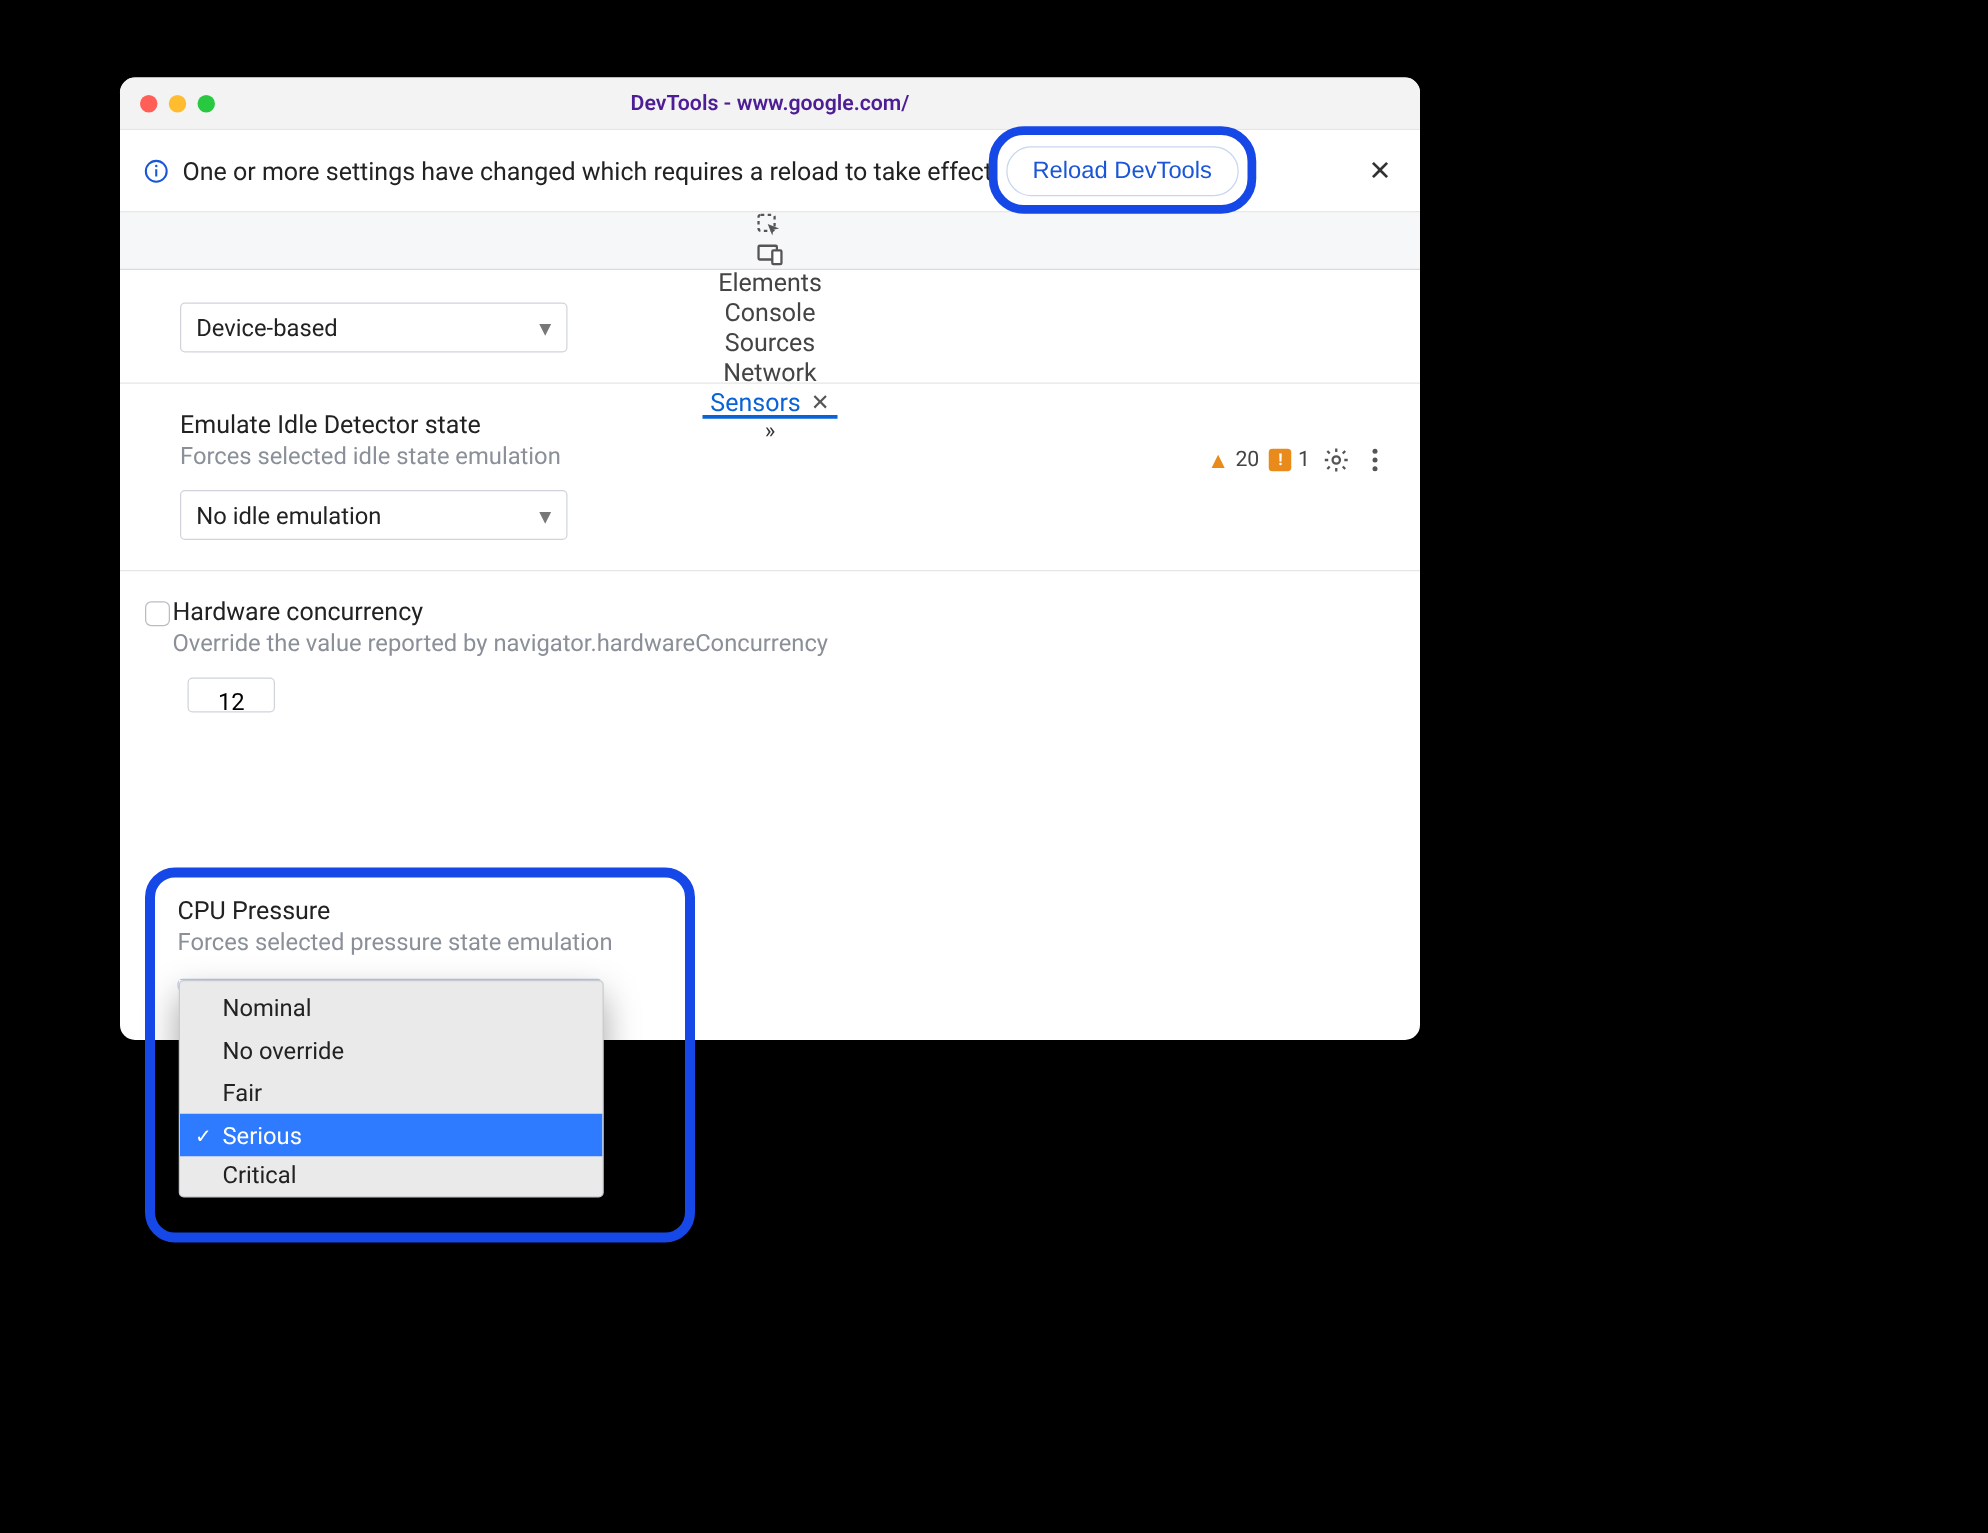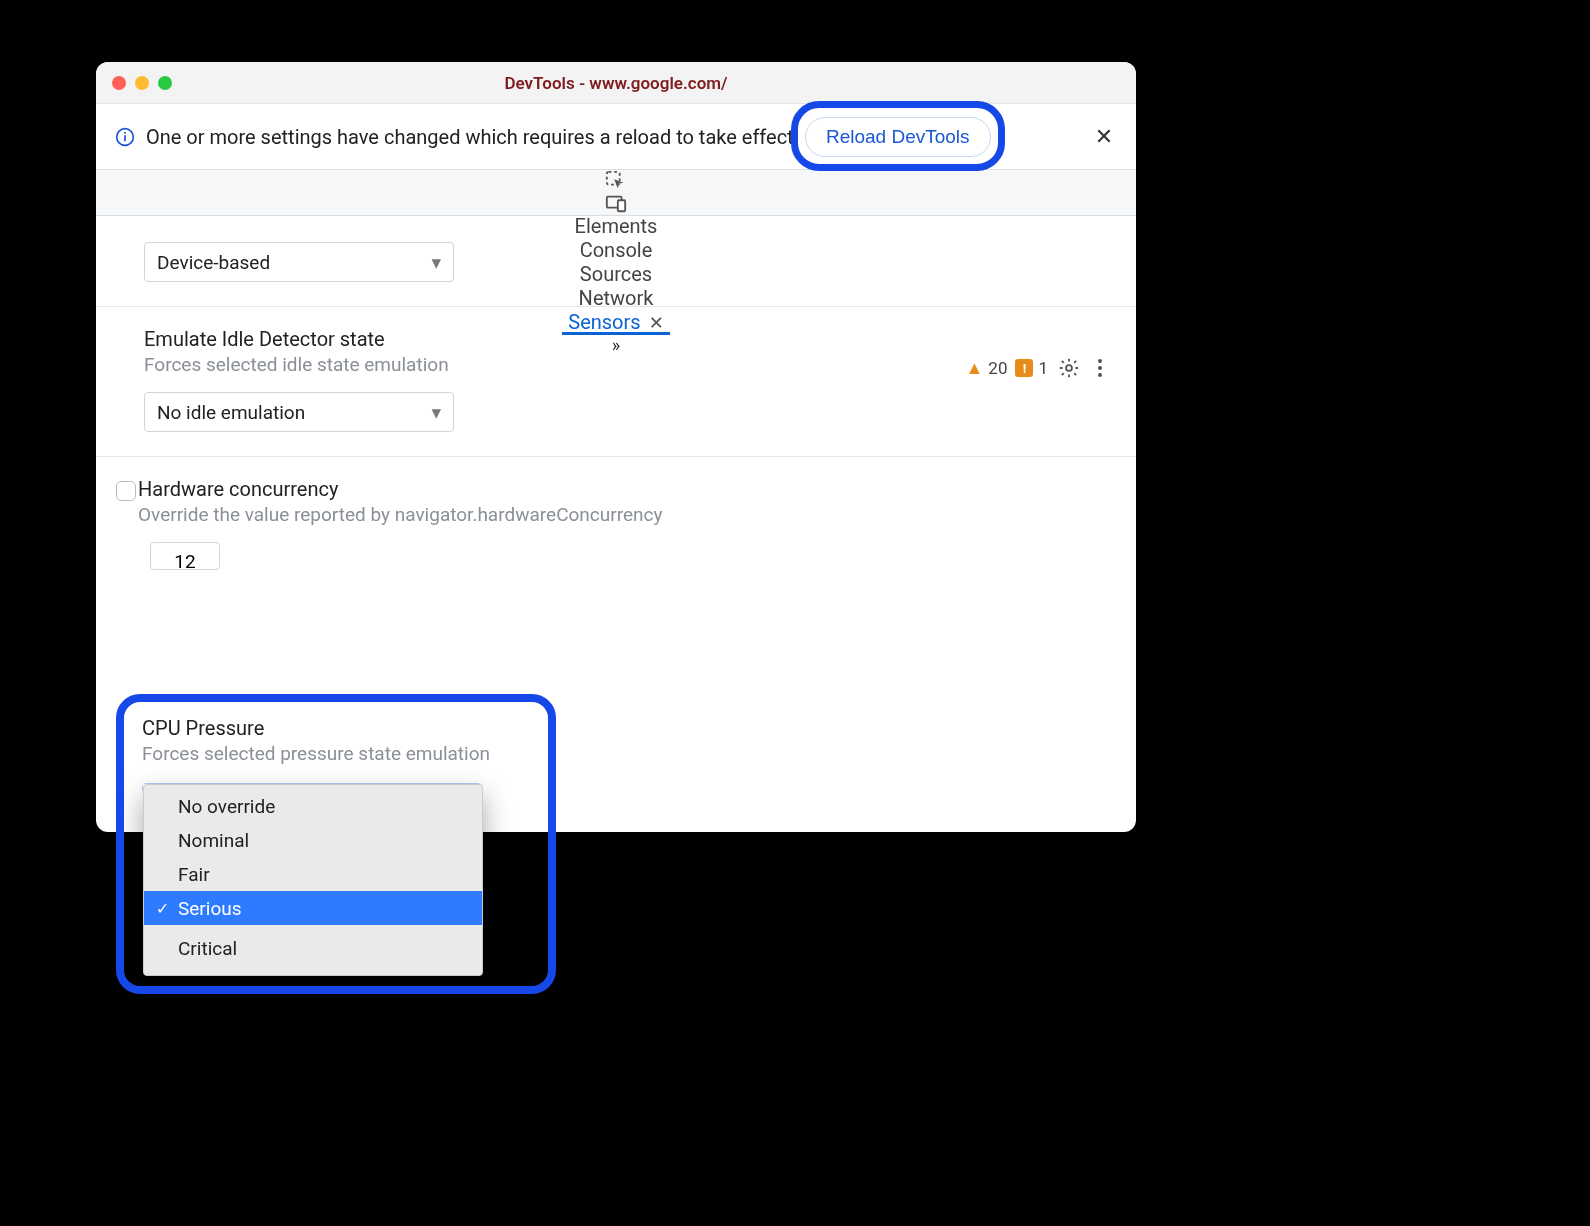--- a/index.html
+++ b/index.html
@@ -32,21 +32,21 @@
     position: relative;
     border-bottom: 1px solid #e5e5e5;
   }
   .traffic-lights { display: flex; gap: 9px; margin-left: 16px; }
   .dot { width: 14px; height: 14px; border-radius: 50%; }
   .dot.red { background:#ff5f57; }
   .dot.yellow { background:#febc2e; }
   .dot.green { background:#28c840; }
   .title {
     position: absolute; left:0; right:0; text-align:center;
-    font-size: 17px; font-weight: 600; color:#7f1d1d;
+    font-size: 17px; font-weight: 600; color:#4c1d95;
   }
   .infobar {
     height: 66px; background:#fff; display:flex; align-items:center;
     padding: 0 18px;
     border-bottom: 1px solid #e0e0e0;
   }
   .info-icon {
     width:22px; height:22px; margin-right:10px; flex:0 0 auto;
     display:flex; align-items:center; justify-content:center;
   }
@@ -142,21 +142,21 @@
     position:absolute; left:0; top:0; width:340px;
     background:#eaeaea; border:1px solid #c8cbd0; border-radius:4px;
     box-shadow: 0 12px 28px rgba(0,0,0,0.35);
     overflow:hidden;
   }
   .dd-item {
     height:34px; display:flex; align-items:center; padding-left:34px;
     font-size:19px; color:#222; cursor:pointer; position:relative;
   }
   .dd-item:first-child { padding-top:4px; height:38px; }
-  .dd-item:last-child  { padding-bottom:4px; height:50px; }
+  .dd-item:last-child  { padding-bottom:4px; height:32px; }
   .dd-item.selected { background:#2f7bff; color:#fff; }
   .dd-item.selected::before {
     content:"✓"; position:absolute; left:12px; color:#fff; font-size:16px;
   }
 </style>
 </head>
 <body>
 
 <div class="window">
 
@@ -263,22 +263,22 @@
 
   </div>
 
   <div class="cpu-block">
     <div class="cpu-inner">
       <div class="sec-title">CPU Pressure</div>
       <div class="sec-sub">Forces selected pressure state emulation</div>
       <div class="open-select">
         <div class="top-bar"></div>
         <div class="dropdown">
+          <div class="dd-item">Nominal</div>
           <div class="dd-item">No override</div>
-          <div class="dd-item">Nominal</div>
           <div class="dd-item">Fair</div>
           <div class="dd-item selected">Serious</div>
           <div class="dd-item">Critical</div>
         </div>
       </div>
     </div>
     <div class="cpu-highlight"></div>
   </div>
 
 </div>

